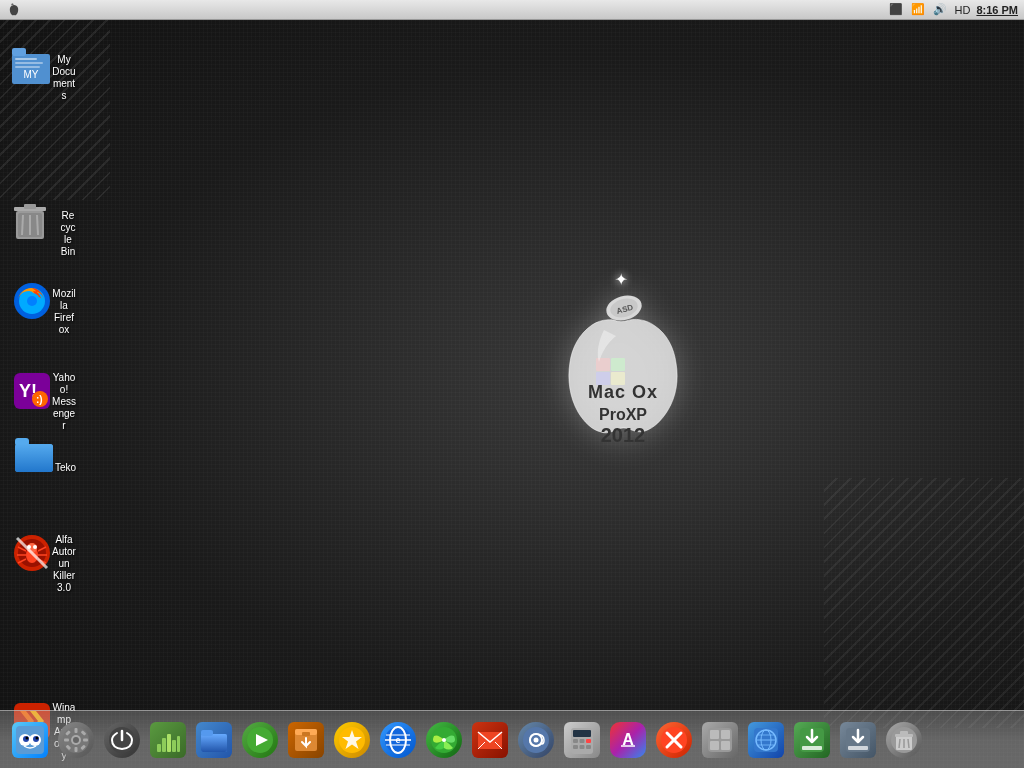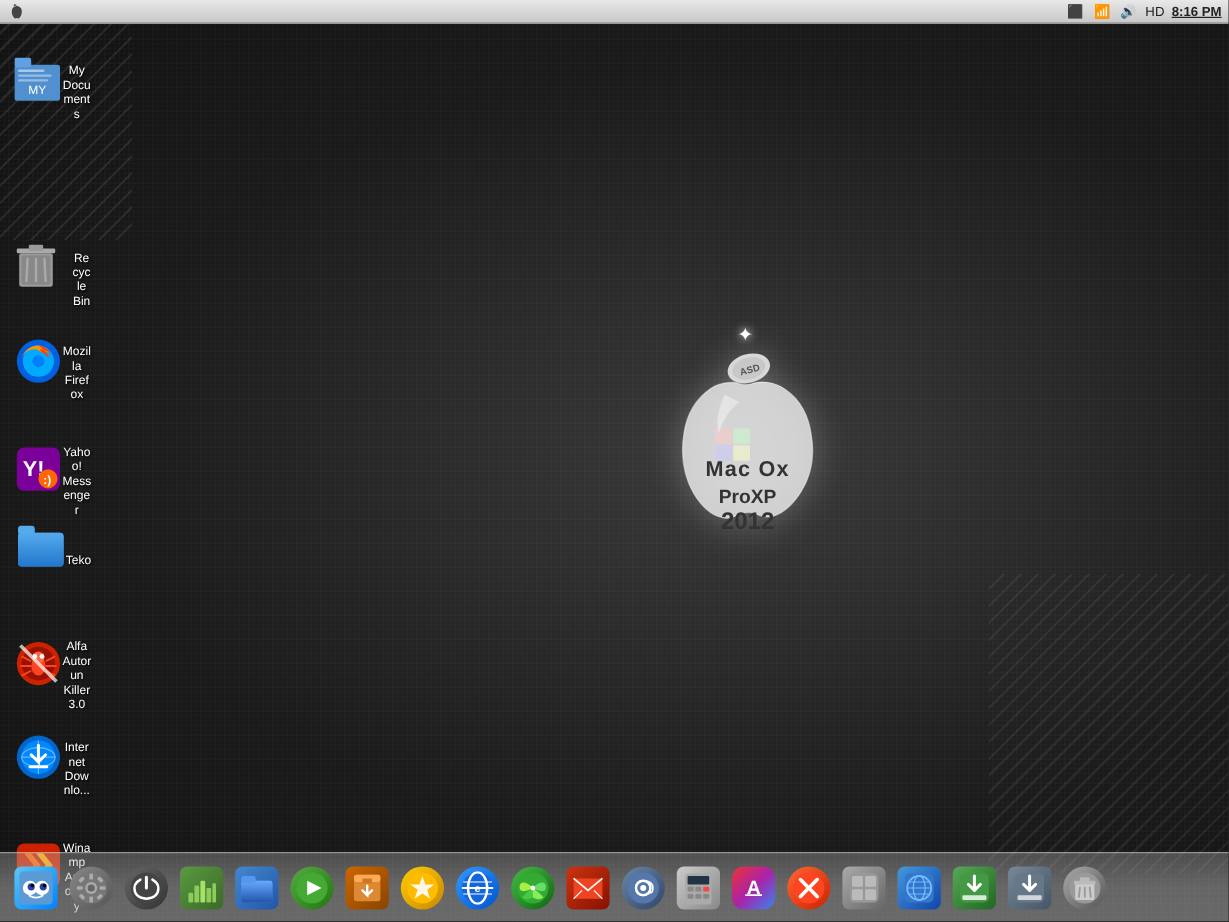--- a/index.html
+++ b/index.html
@@ -338,36 +338,20 @@
 
         <circle cx="17" cy="14" r="2" fill="white"></circle>
         <circle cx="23" cy="14" r="2" fill="white"></circle>
 
         <line x1="5" y1="5" x2="35" y2="35" stroke="#fff" stroke-width="3" opacity="0.7"></line>
       </svg>
     </div>
     <span class="icon-label">Alfa Autorun Killer 3.0</span>
   </div>
 
-  <div class="desktop-icon" style="top:594px;left:8px;">
-    <div class="icon-img">
-      <svg width="40" height="40" viewBox="0 0 40 40">
-        <circle cx="20" cy="20" r="18" fill="#0066cc"></circle>
-        <circle cx="20" cy="20" r="14" fill="#0088ff"></circle>
-
-        <ellipse cx="20" cy="20" rx="14" ry="8" fill="none" stroke="rgba(255,255,255,0.4)" stroke-width="1"></ellipse>
-        <line x1="6" y1="20" x2="34" y2="20" stroke="rgba(255,255,255,0.4)" stroke-width="1"></line>
-        <line x1="20" y1="6" x2="20" y2="34" stroke="rgba(255,255,255,0.4)" stroke-width="1"></line>
-
-        <path d="M20 10 L20 24 L14 18 M20 24 L26 18" stroke="white" stroke-width="2.5" fill="none" stroke-linecap="round"></path>
-        <line x1="13" y1="28" x2="27" y2="28" stroke="white" stroke-width="2.5" stroke-linecap="round"></line>
-      </svg>
-    </div>
-    <span class="icon-label">Internet Downlo...</span>
-  </div>
 
   <div class="desktop-icon" style="top:678px;left:8px;">
     <div class="icon-img">
       <svg width="40" height="40" viewBox="0 0 40 40">
         <rect x="2" y="2" width="36" height="36" rx="6" fill="#cc2200"></rect>
         <path d="M8 10 L16 20 L8 30 L14 30 L22 20 L14 10Z" fill="#ff6600"></path>
         <path d="M18 10 L26 20 L18 30 L24 30 L32 20 L24 10Z" fill="#ffaa00"></path>
       </svg>
     </div>
     <span class="icon-label">Winamp AudioPlay</span>

